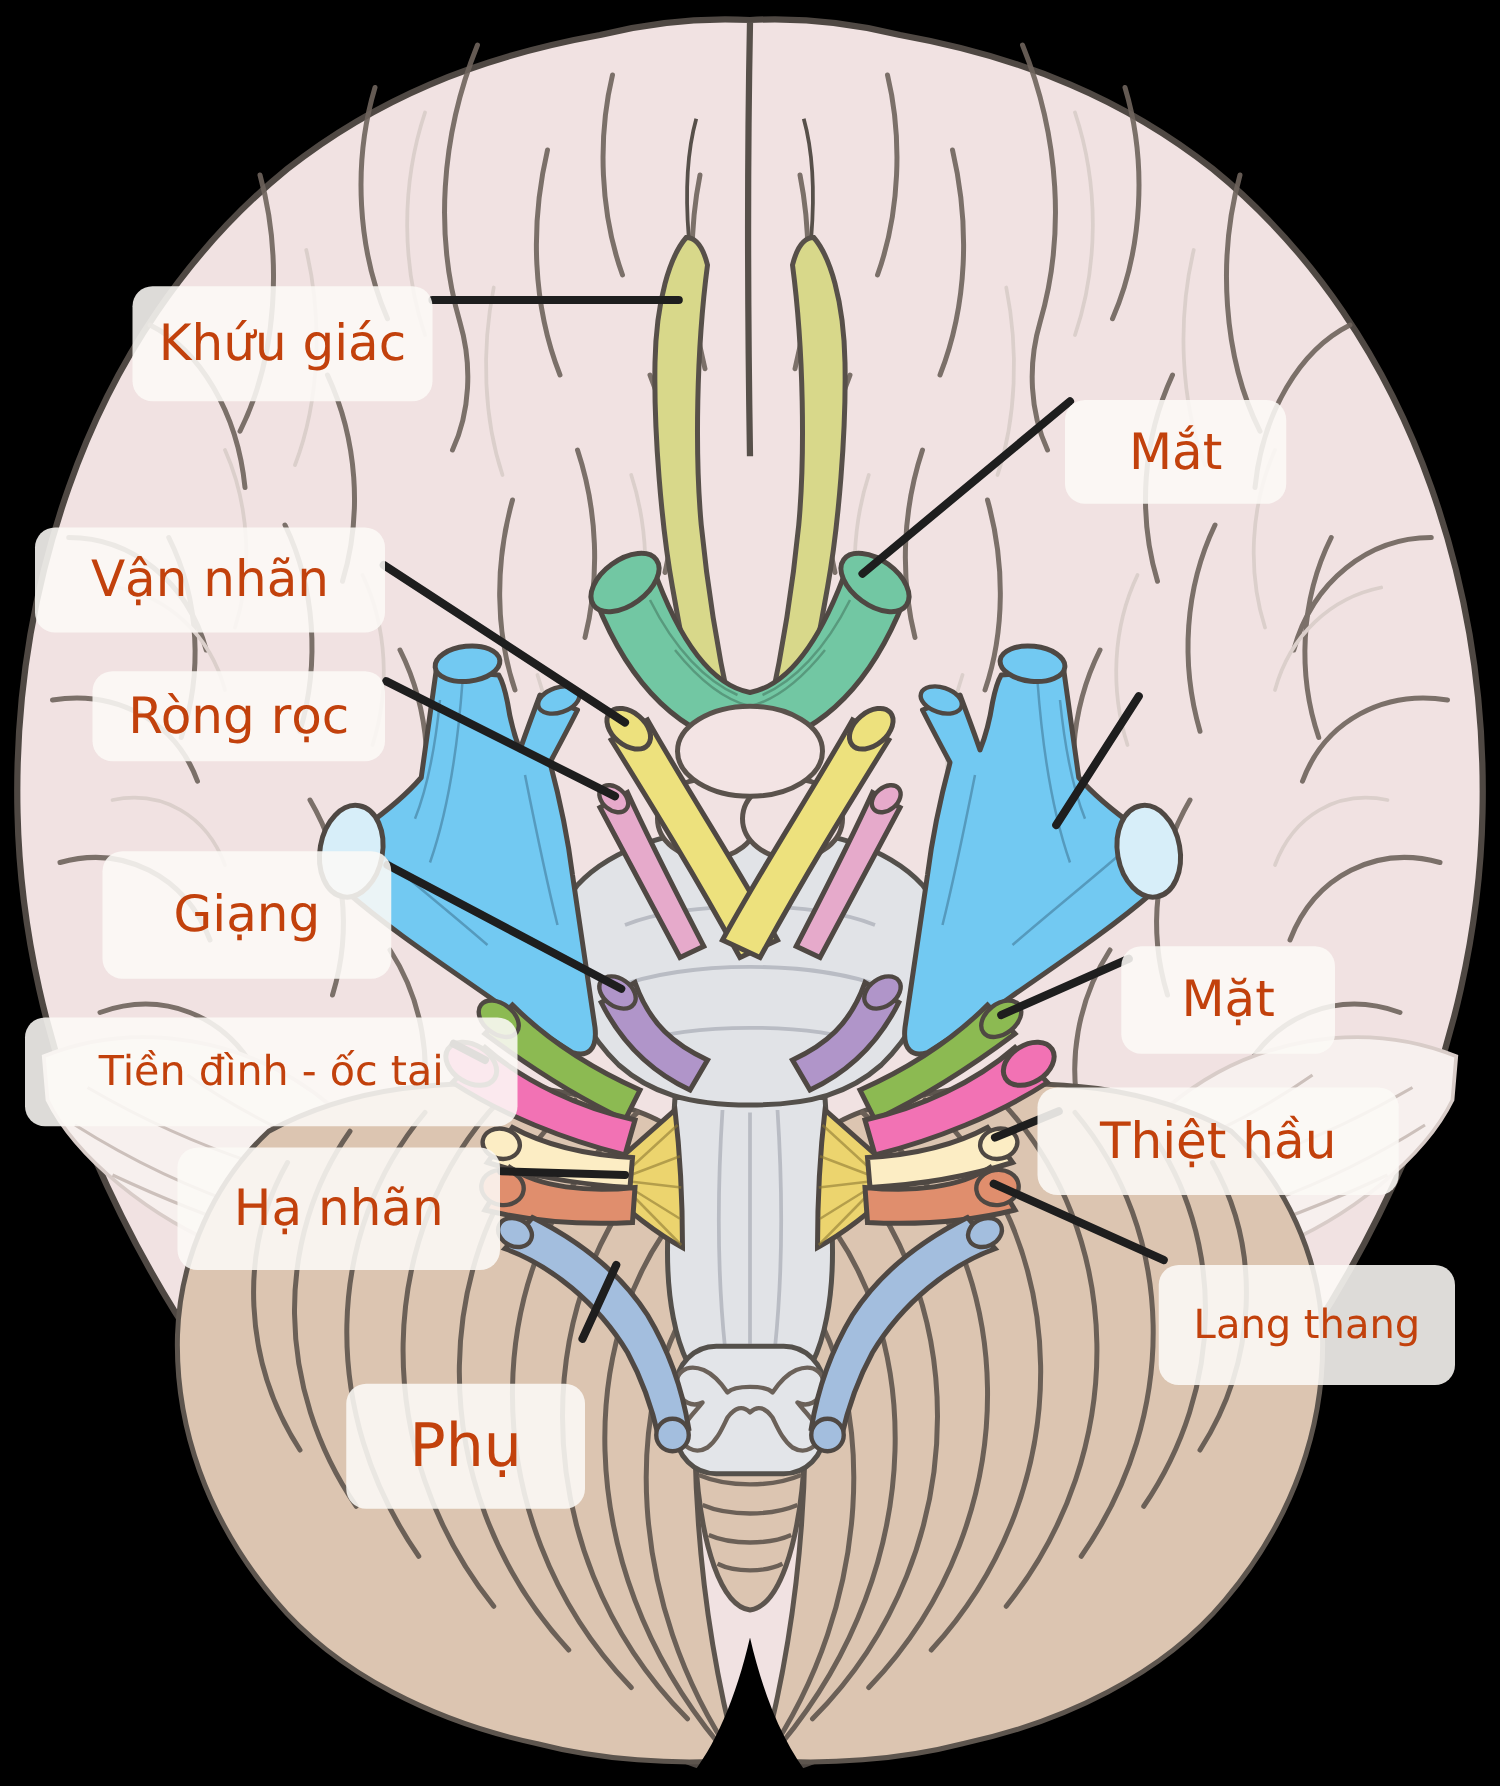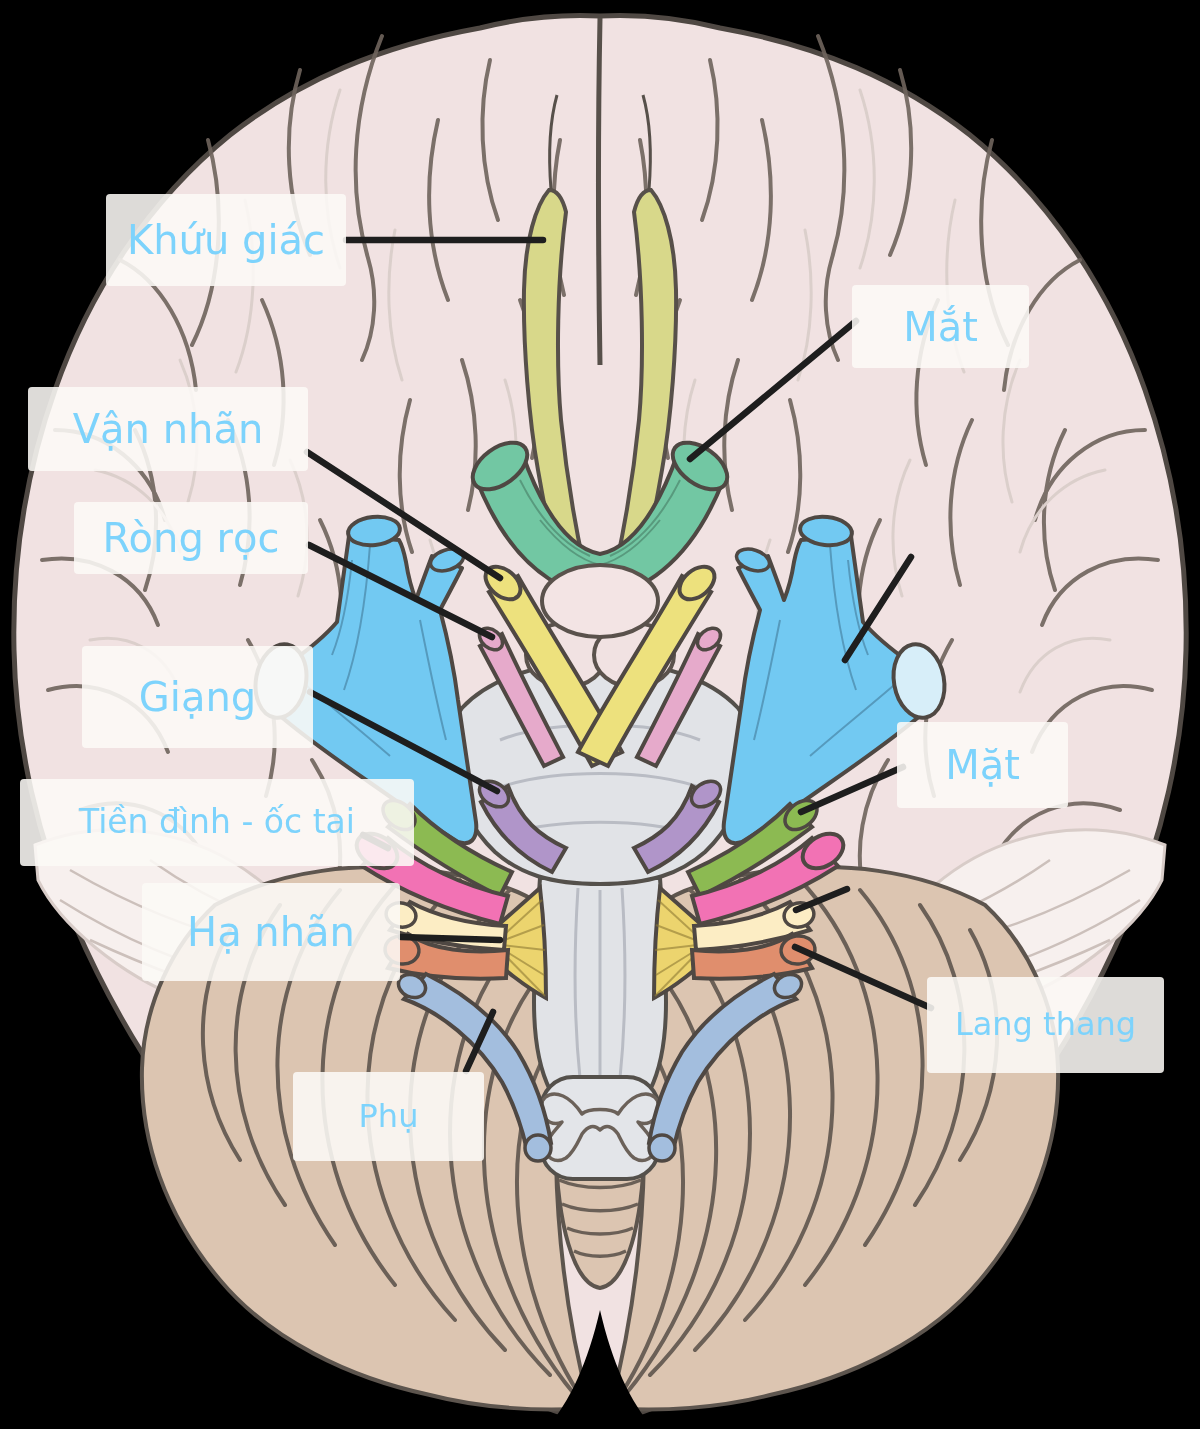--- a/index.html
+++ b/index.html
@@ -1,21 +1,21 @@
 <!DOCTYPE html>
 <html><head>
 <meta charset="utf-8">
 <style>
   html,body{margin:0;padding:0;background:#000;}
   #stage{position:relative;width:1200px;height:1429px;background:#000;overflow:hidden;
          font-family:"DejaVu Sans","Liberation Sans",sans-serif;}
   #diagram{position:absolute;left:0;top:0;width:1200px;height:1429px;}
   .label{position:absolute;display:flex;align-items:center;justify-content:center;
-         background:rgba(252,249,246,0.88);border-radius:4px;color:#7dd3fc;
-         text-align:center;line-height:1.05;letter-spacing:0;white-space:nowrap;}
+         background:rgba(252,249,246,0.88);border-radius:16px;color:#c2410c;
+         text-align:center;line-height:1.05;letter-spacing:0;white-space:nowrap;margin-top:35px;}
 </style>
 </head>
 <body>
 
 <div id="stage">
 
 <svg id="diagram" viewBox="0 0 1200 1429">
 
   <path d="M600,16 C560,14 520,18 480,28 C380,46 300,80 230,135 C150,200 90,290 55,390
        C25,475 12,560 14,650 C16,745 38,840 75,925 C112,1010 160,1090 222,1160
@@ -210,17 +210,18 @@
   </g>
 </svg>
 
 <div class="label" style="left:106px;top:194px;width:240px;height:92px;font-size:40px">Khứu giác</div>
 <div class="label" style="left:852px;top:285px;width:177px;height:83px;font-size:40px">Mắt</div>
 <div class="label" style="left:28px;top:387px;width:280px;height:84px;font-size:40px">Vận nhãn</div>
 <div class="label" style="left:74px;top:502px;width:234px;height:72px;font-size:40px">Ròng rọc</div>
 <div class="label" style="left:82px;top:646px;width:231px;height:102px;font-size:40px">Giạng</div>
 <div class="label" style="left:897px;top:722px;width:171px;height:86px;font-size:40px">Mặt</div>
 <div class="label" style="left:20px;top:779px;width:394px;height:87px;font-size:33px">Tiền đình - ốc tai</div>
+<div class="label" style="left:830px;top:835px;width:289px;height:86px;font-size:40px">Thiệt hầu</div>
 <div class="label" style="left:142px;top:883px;width:258px;height:98px;font-size:40px">Hạ nhãn</div>
 <div class="label" style="left:927px;top:977px;width:237px;height:96px;font-size:32px">Lang thang</div>
-<div class="label" style="left:293px;top:1072px;width:191px;height:89px;font-size:32px">Phụ</div>
+<div class="label" style="left:277px;top:1072px;width:191px;height:100px;font-size:48px">Phụ</div>
 
 </div>
 
 </body></html>

